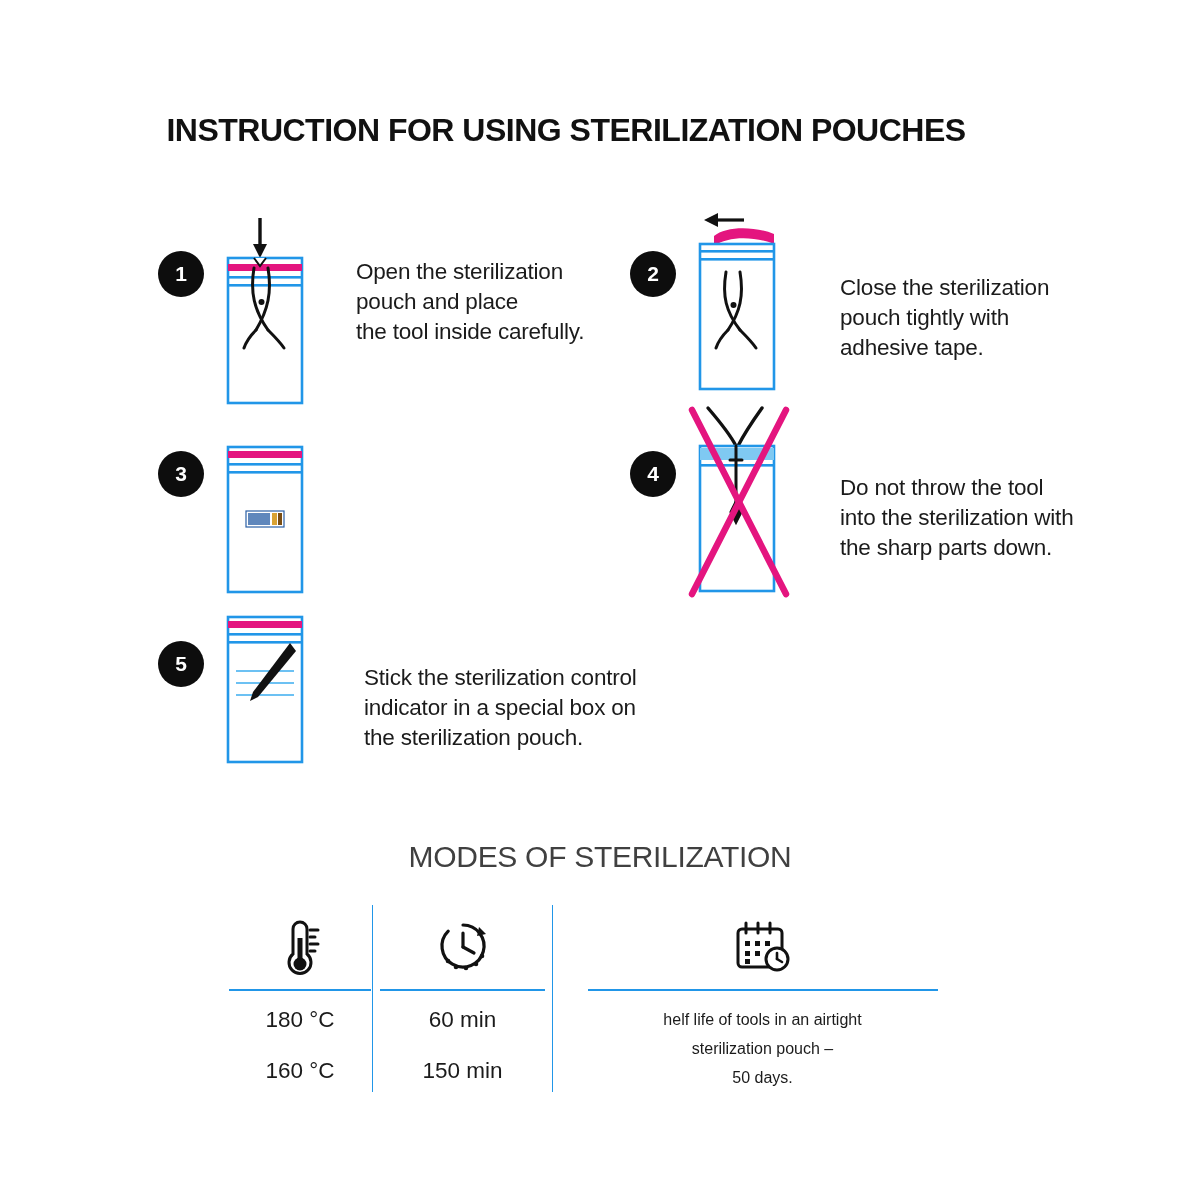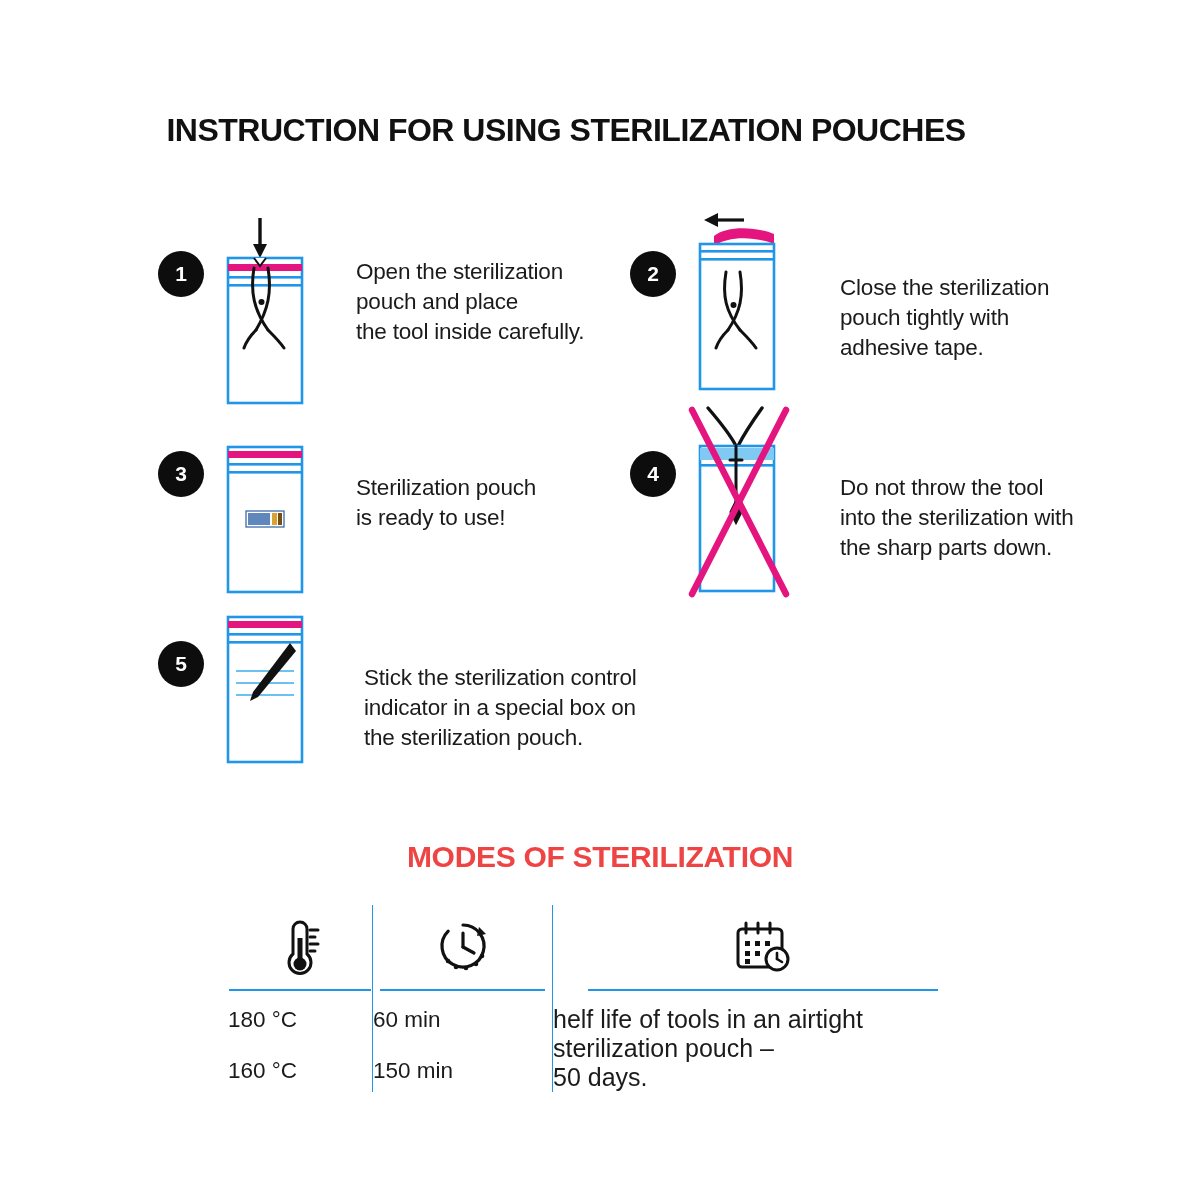--- a/index.html
+++ b/index.html
@@ -76,36 +76,36 @@
   svg.art { display: block; overflow: visible; }
 
   
   .modes-title {
     position: absolute;
     top: 840px;
     left: 0;
     width: 1200px;
     text-align: center;
     font-size: 30px;
-    font-weight: bold;
-    color: #ef4444;
+    font-weight: normal;
+    color: #404040;
     letter-spacing: -0.3px;
   }
   .modes {
     position: absolute;
     top: 905px;
     left: 228px;
     width: 744px;
     display: flex;
   }
   .mode-col {
     position: relative;
     box-sizing: border-box;
     padding-top: 8px;
-    text-align: left;
+    text-align: center;
   }
   .mode-col.c1 { width: 144px; }
   .mode-col.c2 { width: 180px; border-left: 1.6px solid #2196e8; }
   .mode-col.c3 { width: 420px; border-left: 1.6px solid #2196e8; }
   .mode-icon {
     height: 68px;
     display: flex;
     align-items: center;
     justify-content: center;
   }
@@ -119,21 +119,21 @@
   .c3 .mode-rule { width: 350px; }
   .mode-val {
     font-size: 22.5px;
     line-height: 29px;
     color: #1b1b1b;
     margin-top: 14px;
     white-space: pre-line;
   }
   .mode-val.second { margin-top: 22px; }
   .mode-note {
-    font-size: 25px;
+    font-size: 16px;
     line-height: 29px;
     color: #1b1b1b;
     margin-top: 14px;
     white-space: pre-line;
   }
 </style>
 </head>
 <body>
 
 <div class="page">
@@ -211,22 +211,20 @@
           <rect x="4" y="22" width="74" height="7" fill="#e4157f"></rect>
           <rect x="4" y="34" width="74" height="2.6" fill="#2196e8"></rect>
           <rect x="4" y="42" width="74" height="2.6" fill="#2196e8"></rect>
 
           <rect x="22" y="82" width="38" height="16" fill="#ffffff" stroke="#2a5fa5" stroke-width="1.2"></rect>
           <rect x="24" y="84" width="22" height="12" fill="#2a5fa5" opacity="0.75"></rect>
           <rect x="48" y="84" width="5" height="12" fill="#d9a233"></rect>
           <rect x="54" y="84" width="4" height="12" fill="#7a4d13"></rect>
         </svg>
       </div>
-      <div class="step-text" style="margin-left:12px; margin-top:22px;">Sterilization pouch
-is ready to use!</div>
     </div>
 
     <div class="step" style="left:630px; top:255px; width:480px;">
       <div class="step-num">4</div>
       <div class="step-art" style="margin-left:20px; margin-top:-55px;">
         <svg class="art" width="130" height="215" viewBox="0 0 130 215">
 
           <g stroke="#111" stroke-width="3.4" fill="none" stroke-linecap="round">
             <path d="M12 12 C24 26, 34 38, 40 50"></path>
             <path d="M66 12 C56 26, 48 38, 42 50"></path>

